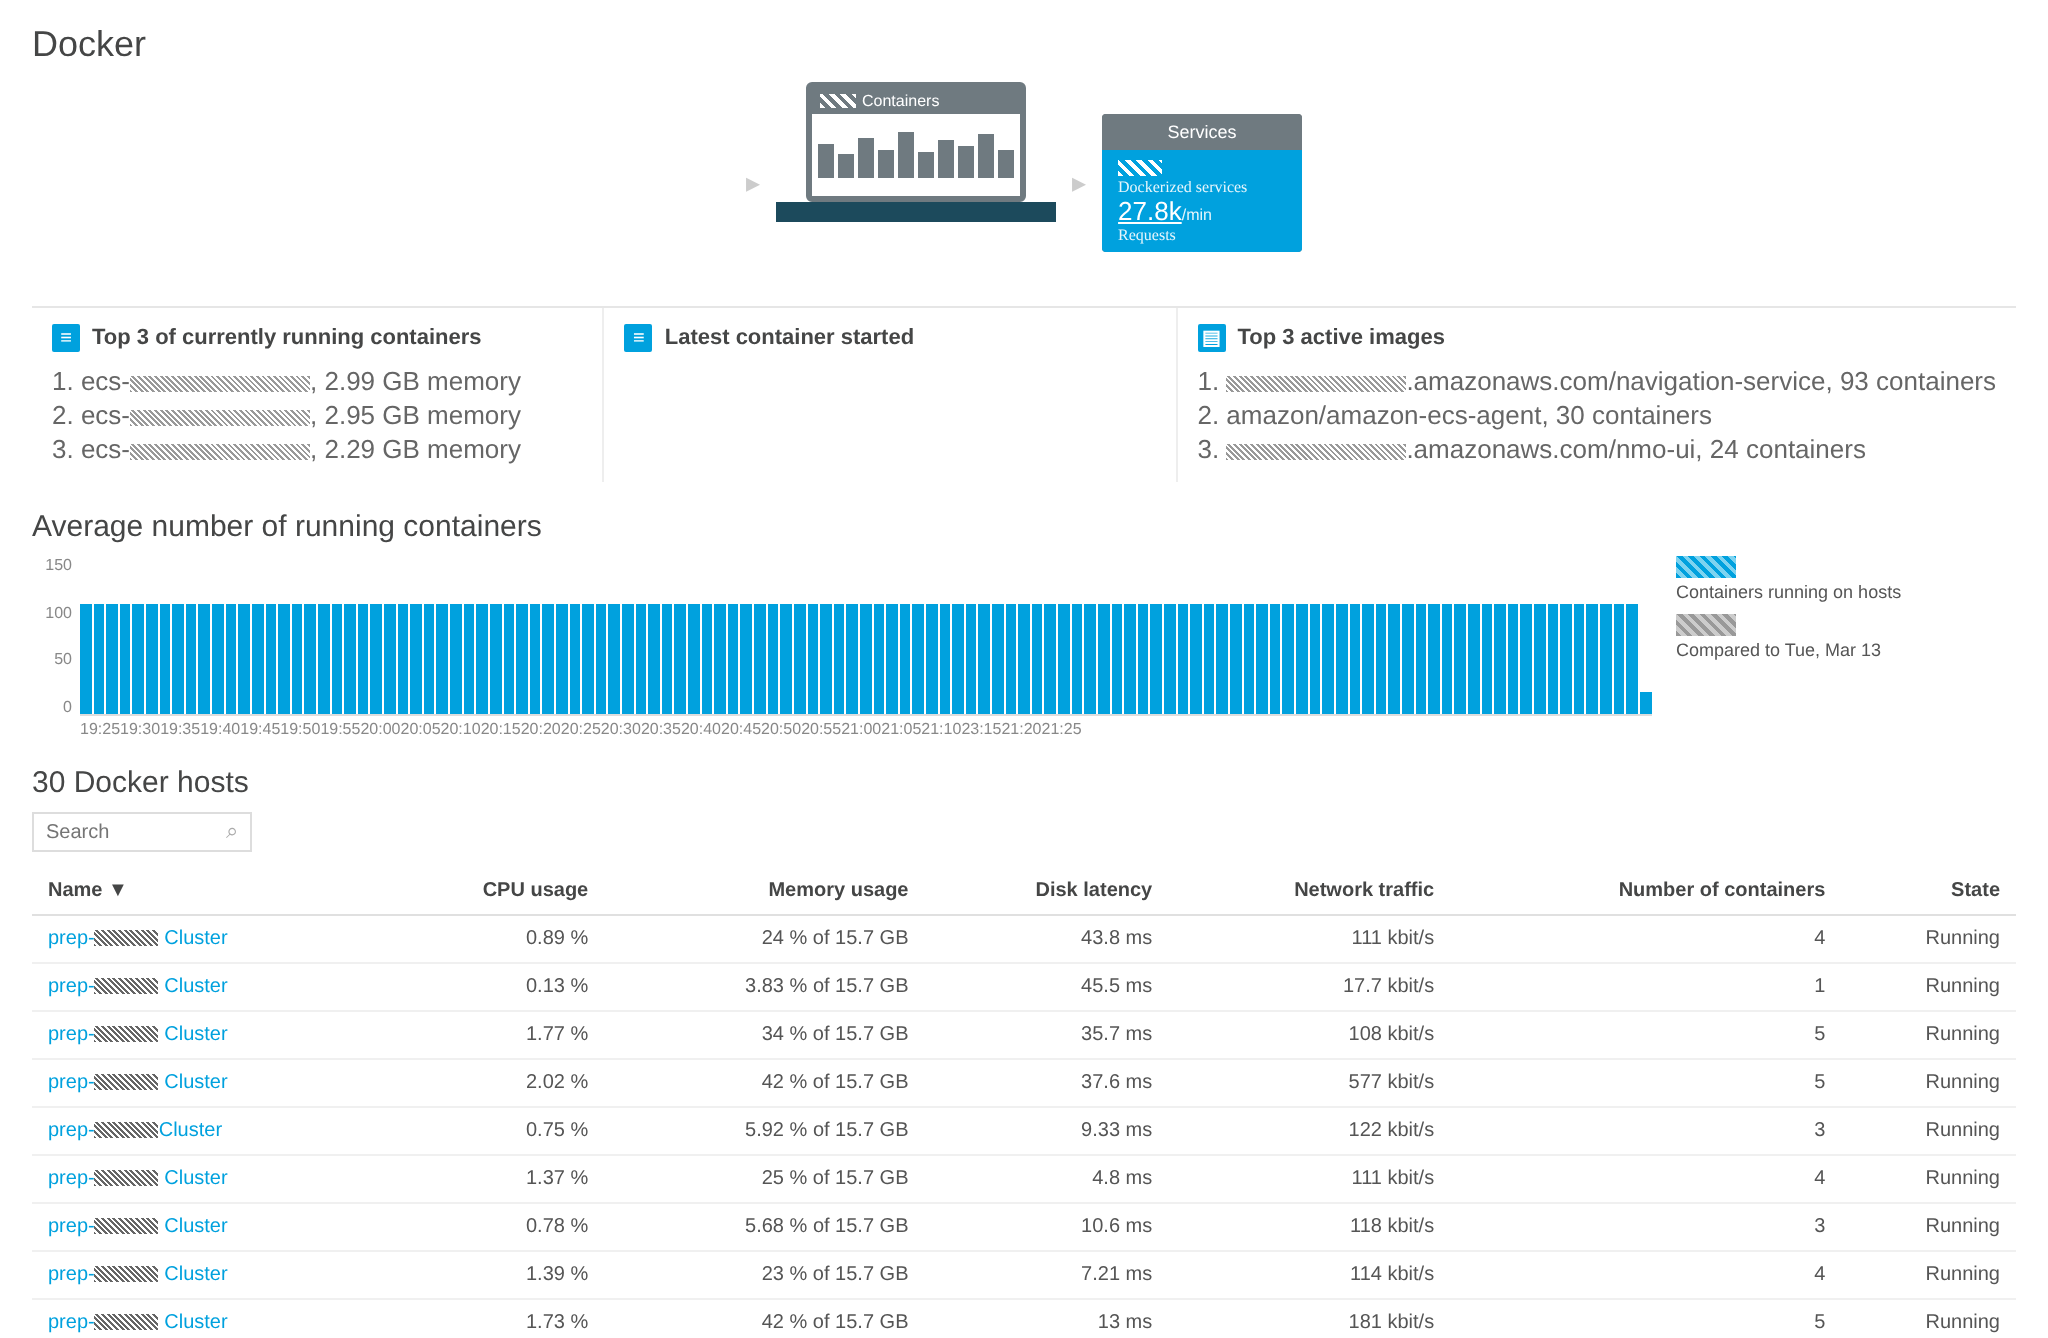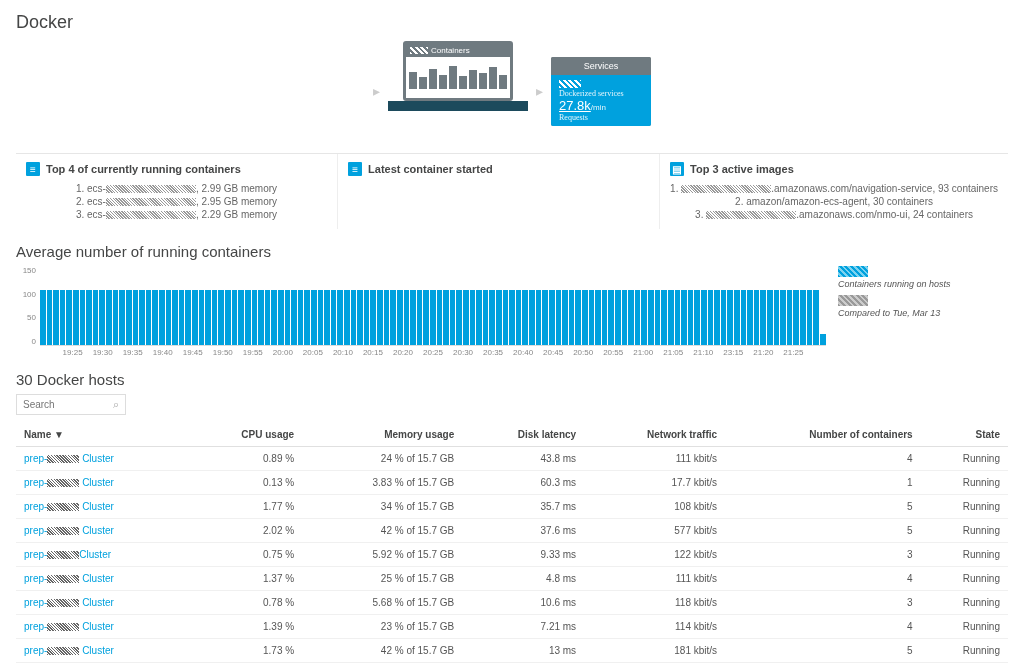--- a/index.html
+++ b/index.html
@@ -29,33 +29,33 @@
 .services-box { min-width:100px; }
 .services-box .topo-body { padding:4px 8px; }
 .services-big { font-size:13px; font-weight:400;text-decoration:underline; }
 .services-unit { font-size:8px; opacity:.9; }
 
 .info-row { display:flex; gap:0; margin-bottom:14px; border-top:1px solid #e6e6e6; }
 .info-panel { flex:1; padding:8px 10px; border-right:1px solid #eee; }
 .info-panel:last-child{border-right:none;}
 .info-panel-head { display:flex; align-items:center; gap:6px; font-size:11px; font-weight:600; margin-bottom:6px; }
 .info-icon { width:14px; height:14px; background:#00a1de; display:flex; align-items:center; justify-content:center; color:#fff; font-size:10px; border-radius:1px;}
-.info-list { list-style:none; font-size:10px; color:#666;text-align:center; }
+.info-list { list-style:none; font-size:13px; color:#666; }
 .info-list li { padding:1px 0; white-space:nowrap; overflow:hidden; text-overflow:ellipsis; }
 .cross-inline{display:inline-block;width:90px;height:8px;background:repeating-linear-gradient(45deg,#999 0 1px,transparent 1px 2px);vertical-align:middle;}
 
 .section-title { font-size:15px; font-weight:300; margin-bottom:6px; }
 
 .chart-wrap { display:flex; gap:12px; margin-bottom:14px; }
 .chart-area { flex:1; }
 .chart-y { display:flex; flex-direction:column; justify-content:space-between; height:80px; font-size:8px; color:#888; text-align:right; width:20px; float:left;}
 .chart-bars { margin-left:24px; height:80px; display:flex; align-items:flex-end; gap:1px; border-bottom:1px solid #ddd; }
 .chart-bars .bar { flex:1; background:#00a1de; }
-.chart-x { margin-left:24px; display:flex; justify-content:center; font-size:8px; color:#888; margin-top:2px;gap:10px; }
-.chart-legend { width:170px; font-size:9px; color:#555;font-style:italic; }
+.chart-x { margin-left:24px; display:flex; justify-content:flex-start; font-size:8px; color:#888; margin-top:2px; }
+.chart-legend { width:170px; font-size:9px; color:#555; }
 .legend-item { margin-bottom:6px; display:flex; flex-direction:column; gap:2px;}
 .legend-swatch { width:30px; height:11px; background:repeating-linear-gradient(45deg,#00a1de 0 2px,#7dd3f0 2px 4px); }
 .legend-swatch.gray{ background:repeating-linear-gradient(45deg,#999 0 2px,#ccc 2px 4px);}
 
 .search-box { display:inline-flex; align-items:center; border:1px solid #ddd; padding:3px 6px; margin-bottom:8px; background:#fff; }
 .search-box input { border:none; outline:none; font-size:10px; width:90px; }
 .search-box .sicon { color:#aaa; font-size:11px; }
 
 table { width:100%; border-collapse:collapse; font-size:10px; }
 th { text-align:right; font-weight:600; padding:6px 8px; border-bottom:1px solid #e0e0e0; color:#454646; }
@@ -103,21 +103,21 @@
         <div><span class="services-big">27.8k</span><span class="services-unit">/min</span></div>
         <div class="topo-body-sub">Requests</div>
       </div>
     </div>
   </div>
 
   <div class="info-row">
     <div class="info-panel">
       <div class="info-panel-head">
           <span class="info-icon">≡</span>
-          <span>Top 4 of currently running containers</span>
+          <span>Top 3 of currently running containers</span>
         </div>
       <ul class="info-list" id="top-containers-list">
           <li>1. ecs-<span class="cross-inline"></span>, 2.99 GB memory</li>
           <li>2. ecs-<span class="cross-inline"></span>, 2.95 GB memory</li>
           <li>3. ecs-<span class="cross-inline"></span>, 2.29 GB memory</li>
         </ul>
     </div>
     <div class="info-panel">
       <div class="info-panel-head">
           <span class="info-icon">≡</span>
@@ -336,21 +336,21 @@
           <td>24 % of 15.7 GB</td>
           <td>43.8 ms</td>
           <td>111 kbit/s</td>
           <td>4</td>
           <td>Running</td>
         </tr>
         <tr>
           <td><span class="link">prep-<span class="row-cross"></span> Cluster</span></td>
           <td>0.13 %</td>
           <td>3.83 % of 15.7 GB</td>
-          <td>60.3 ms</td>
+          <td>45.5 ms</td>
           <td>17.7 kbit/s</td>
           <td>1</td>
           <td>Running</td>
         </tr>
         <tr>
           <td><span class="link">prep-<span class="row-cross"></span> Cluster</span></td>
           <td>1.77 %</td>
           <td>34 % of 15.7 GB</td>
           <td>35.7 ms</td>
           <td>108 kbit/s</td>

